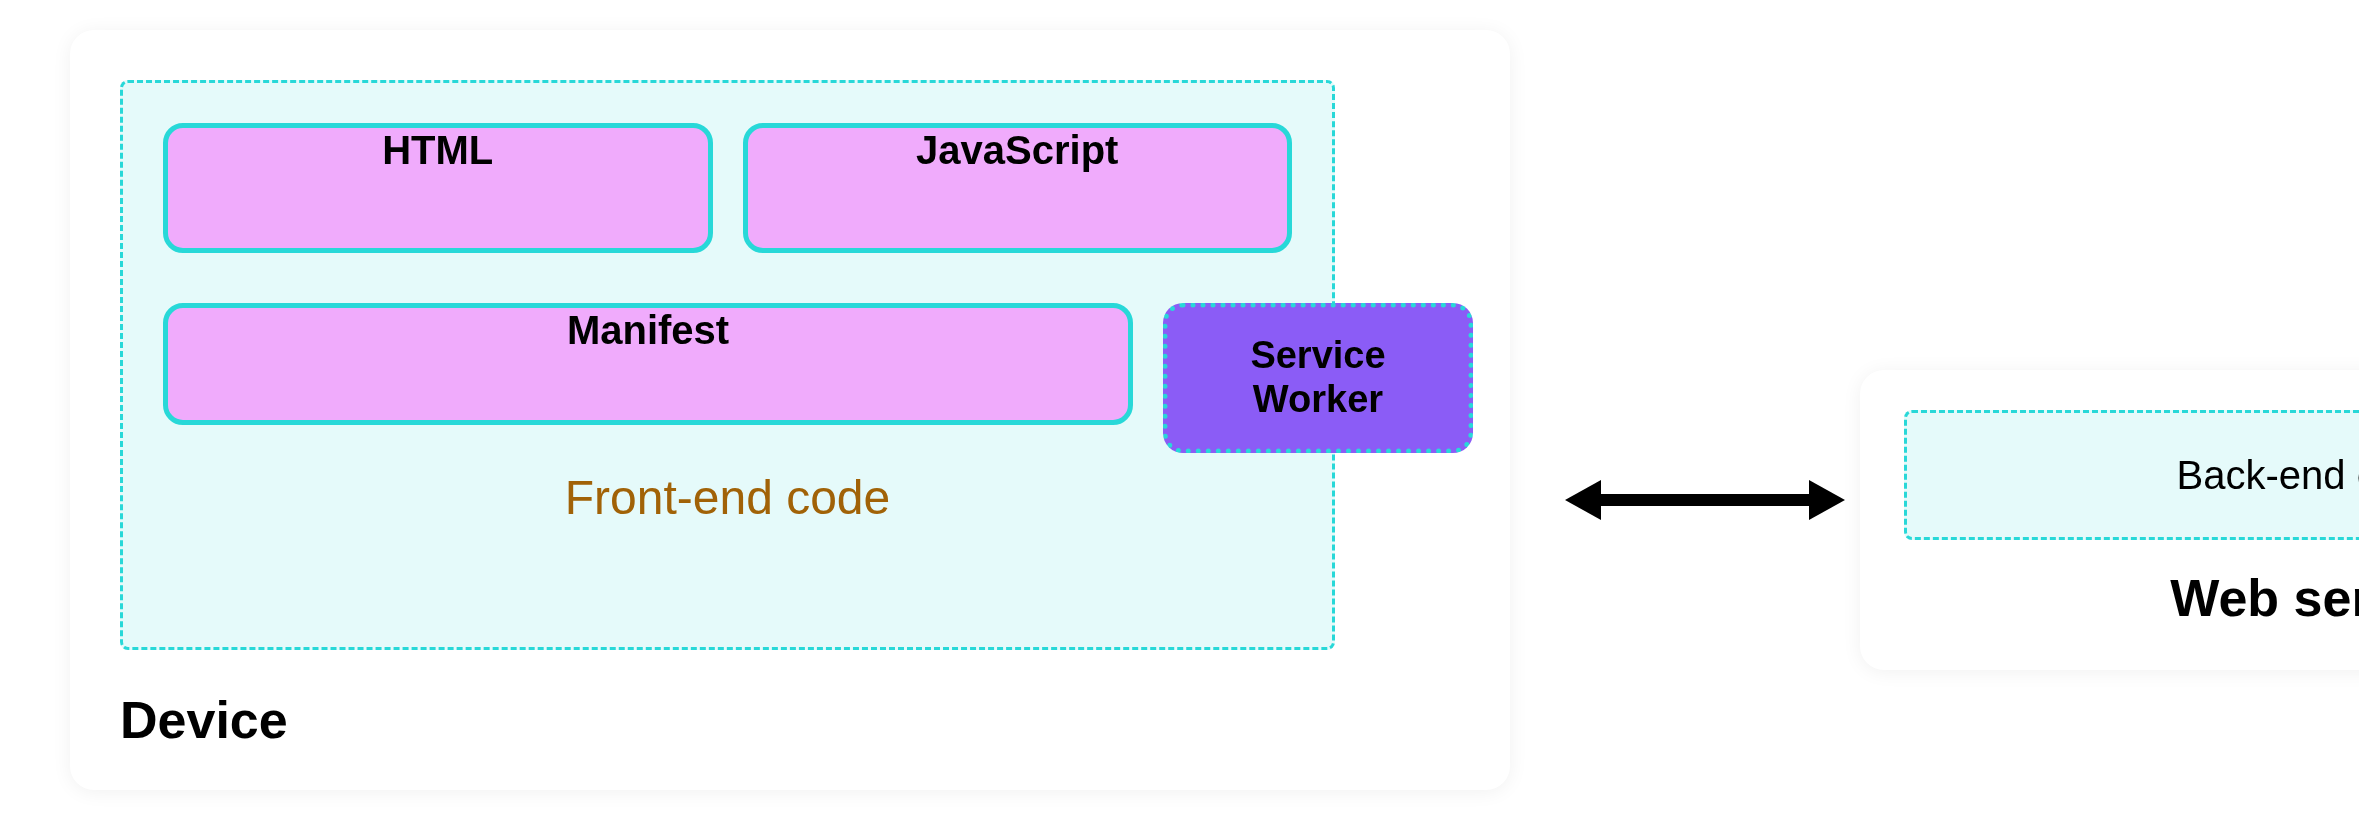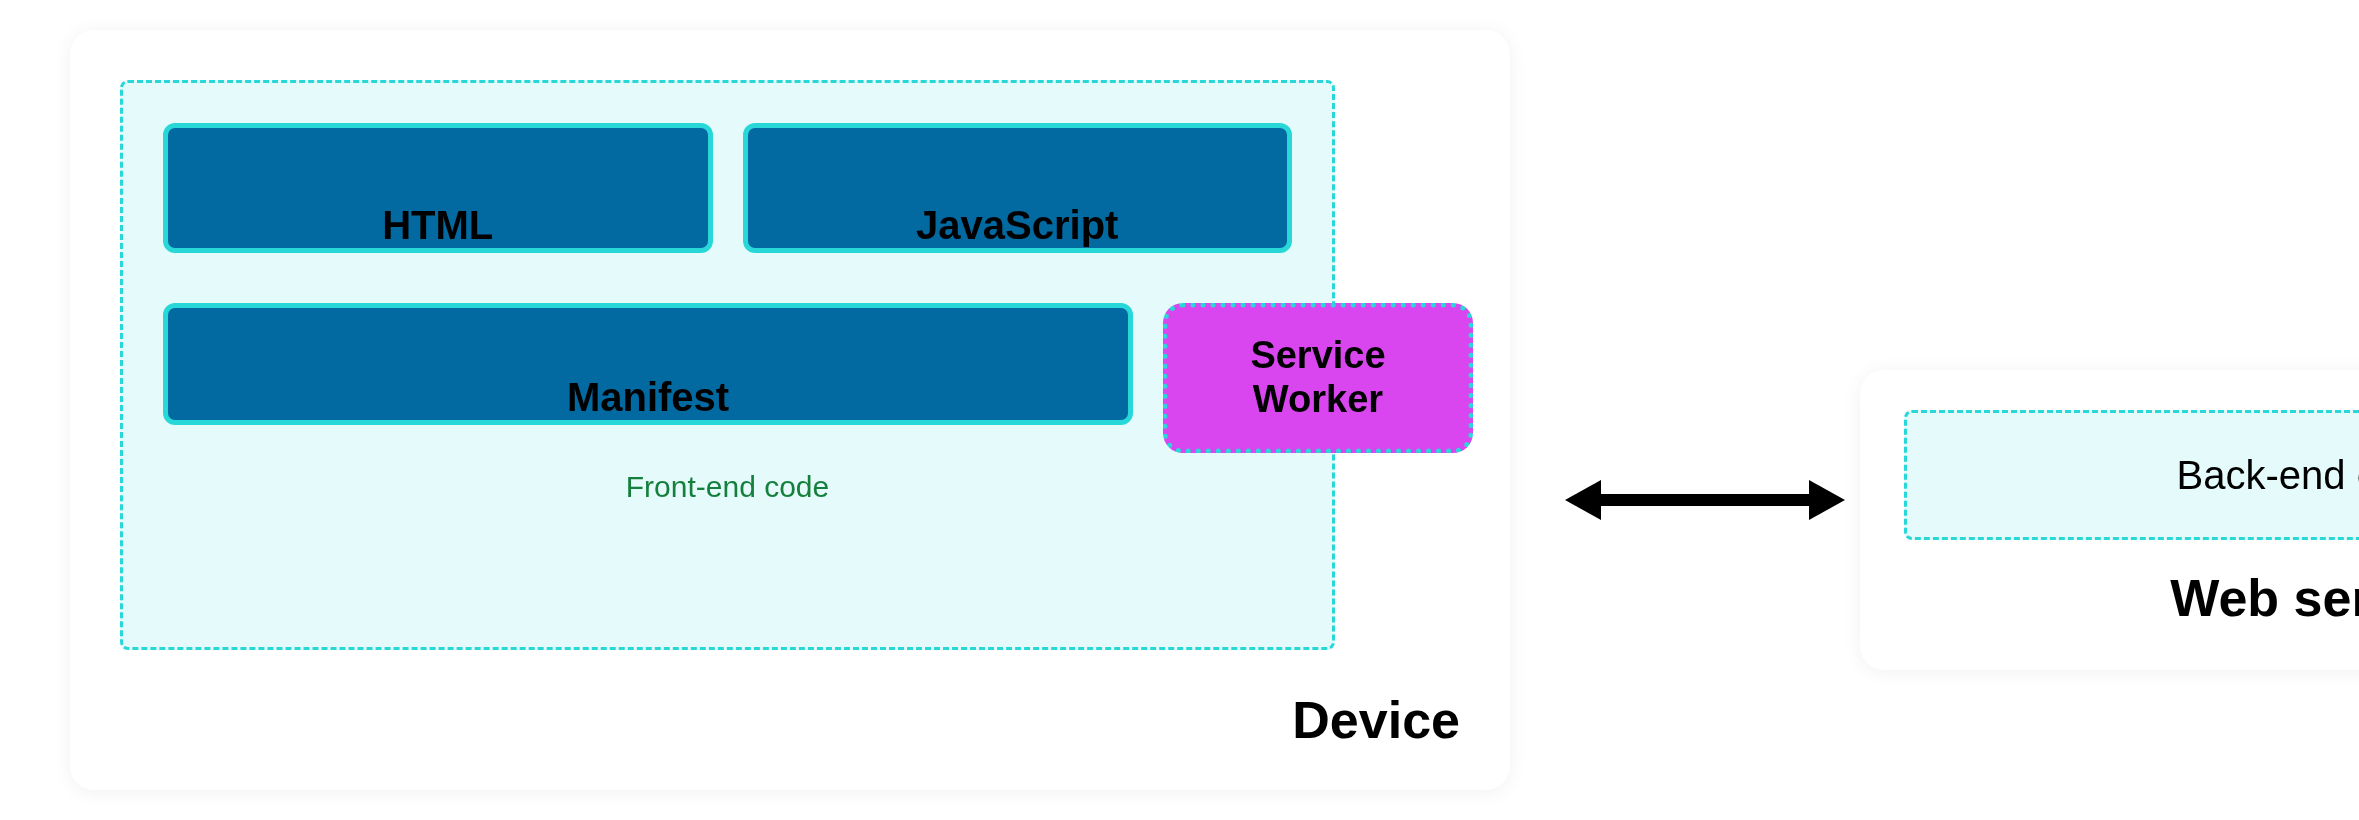--- a/index.html
+++ b/index.html
@@ -43,64 +43,64 @@
     height: 570px;
     padding: 40px 40px 0 40px;
   }
   .tech-row {
     display: flex;
     gap: 30px;
     margin-bottom: 50px;
   }
   .solid-box {
     border: 5px solid #28d8d8;
-    background: #0369a1;
-    border-radius: 12px;
+    background: #f0abfc;
+    border-radius: 20px;
     display: flex;
-    align-items: flex-end;
+    align-items: flex-start;
     justify-content: center;
     font-weight: 700;
     font-size: 40px;
     color: #000000;
   }
   .tech-box {
     height: 130px;
     flex: 1;
   }
   .manifest-box {
     width: 970px;
     height: 122px;
   }
   .service-worker-box {
     position: absolute;
     left: 1040px;
     top: 220px;
     width: 310px;
     height: 150px;
     border: 5px dotted #28d8d8;
-    background: #d946ef;
+    background: #8b5cf6;
     border-radius: 20px;
     display: flex;
     align-items: center;
     justify-content: center;
     font-weight: 700;
     font-size: 38px;
     color: #000;
     text-align: center;
     line-height: 1.15;
   }
   .frontend-label {
     text-align: center;
-    font-size: 30px;
-    color: #15803d;
+    font-size: 48px;
+    color: #a16207;
     margin-top: 45px;
     font-weight: 400;
   }
   .device-label {
-    text-align: right;
+    text-align: left;
     font-size: 52px;
     font-weight: 700;
     color: #000;
     margin-top: 40px;
   }
   .backend-box {
     border: 3px dashed #28d8d8;
     background: #e5fafa;
     border-radius: 8px;
     width: 100%;

